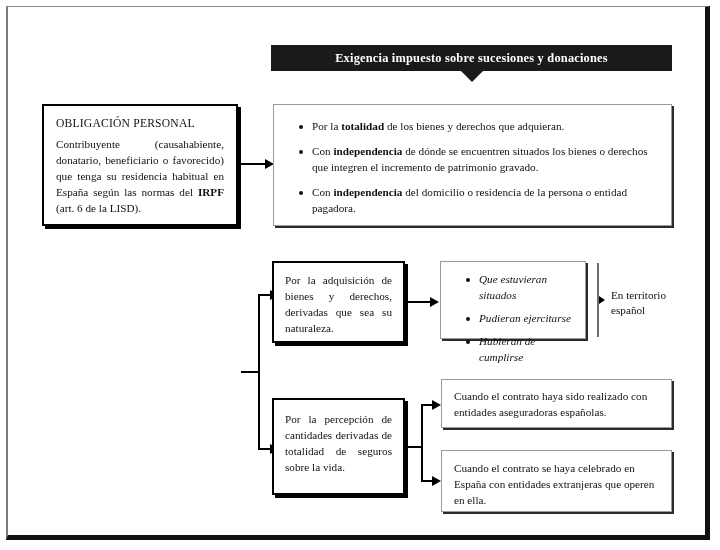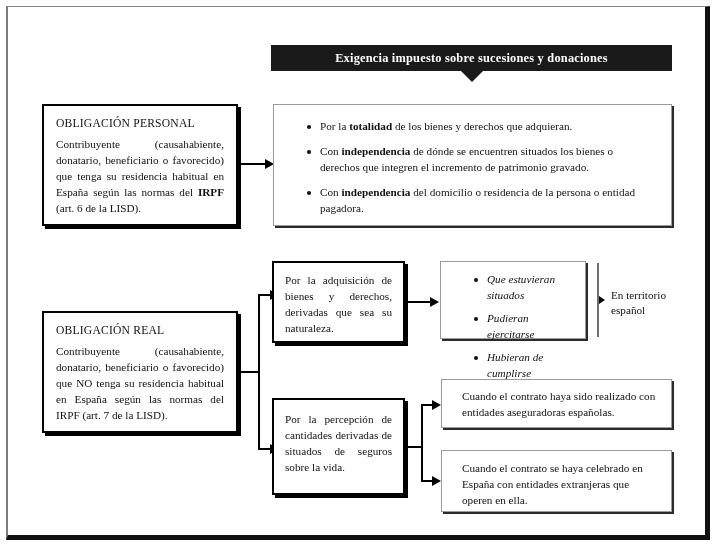--- a/index.html
+++ b/index.html
@@ -63,21 +63,20 @@
     box-sizing: border-box;
     background: #ffffff;
   }
   .box-heavy {
     border: 2px solid #000000;
     box-shadow: 3px 3px 0 0 #000000;
   }
   .box-light {
     border: 1px solid #9a9a9a;
     box-shadow: 2px 2px 0 0 #2b2b2b;
-    padding-left: 8px;
   }
   .box-inner {
     padding: 10px 12px;
     font-size: 11.2px;
     line-height: 1.42;
     color: #111111;
   }
   .box-title {
     font-weight: normal;
     font-size: 11.6px;
@@ -182,26 +181,20 @@
   <div class="box box-light" style="left:273px; top:104px; width:399px; height:122px;">
     <div class="box-inner" style="padding:14px 16px 12px 20px;">
       <ul class="bullets">
         <li><span>Por la </span><b>totalidad</b><span> de los bienes y derechos que adquieran.</span></li>
         <li><span>Con </span><b>independencia</b><span> de dónde se encuentren situados los bienes o derechos que integren el incremento de patrimonio gravado.</span></li>
         <li><span>Con </span><b>independencia</b><span> del domicilio o residencia de la persona o entidad pagadora.</span></li>
       </ul>
     </div>
   </div>
 
-  <div class="box box-heavy" style="left:42px; top:311px; width:196px; height:122px;">
-    <div class="box-inner">
-      <div class="box-title">OBLIGACIÓN REAL</div>
-      <div class="just">Contribuyente (causahabiente, donatario, beneficiario o favorecido) que NO tenga su residencia habitual en España según las normas del IRPF (art. 7 de la LISD).</div>
-    </div>
-  </div>
 
   <div class="hline" style="left:241px; top:371px; width:19px;"></div>
   <div class="vline" style="left:258px; top:294px; height:156px;"></div>
   <div class="hline" style="left:258px; top:294px; width:14px;"></div>
   <div class="arrow-r" style="left:270px; top:290px;"></div>
   <div class="hline" style="left:258px; top:448px; width:14px;"></div>
   <div class="arrow-r" style="left:270px; top:444px;"></div>
 
   <div class="box box-heavy" style="left:272px; top:261px; width:133px; height:82px;">
     <div class="box-inner just" style="padding:10px 11px;">Por la adquisición de bienes y derechos, derivadas que sea su naturaleza.</div>
@@ -221,21 +214,21 @@
   </div>
 
   <div class="brace" style="left:597px; top:263px; height:74px;"></div>
   <div class="arrow-r-sm" style="left:599px; top:296px;"></div>
   <div class="side-label" style="left:611px; top:288px; width:90px;">
     <div>En territorio</div>
     <div>español</div>
   </div>
 
   <div class="box box-heavy" style="left:272px; top:398px; width:133px; height:97px;">
-    <div class="box-inner just" style="padding:12px 11px;">Por la percepción de cantidades derivadas de situados de seguros sobre la vida.</div>
+    <div class="box-inner just" style="padding:12px 11px;">Por la percepción de cantidades derivadas de totalidad de seguros sobre la vida.</div>
   </div>
 
   <div class="hline" style="left:408px; top:446px; width:15px;"></div>
   <div class="vline" style="left:421px; top:404px; height:78px;"></div>
   <div class="hline" style="left:421px; top:404px; width:13px;"></div>
   <div class="arrow-r" style="left:432px; top:400px;"></div>
   <div class="hline" style="left:421px; top:480px; width:13px;"></div>
   <div class="arrow-r" style="left:432px; top:476px;"></div>
 
   <div class="box box-light" style="left:441px; top:379px; width:231px; height:49px;">

